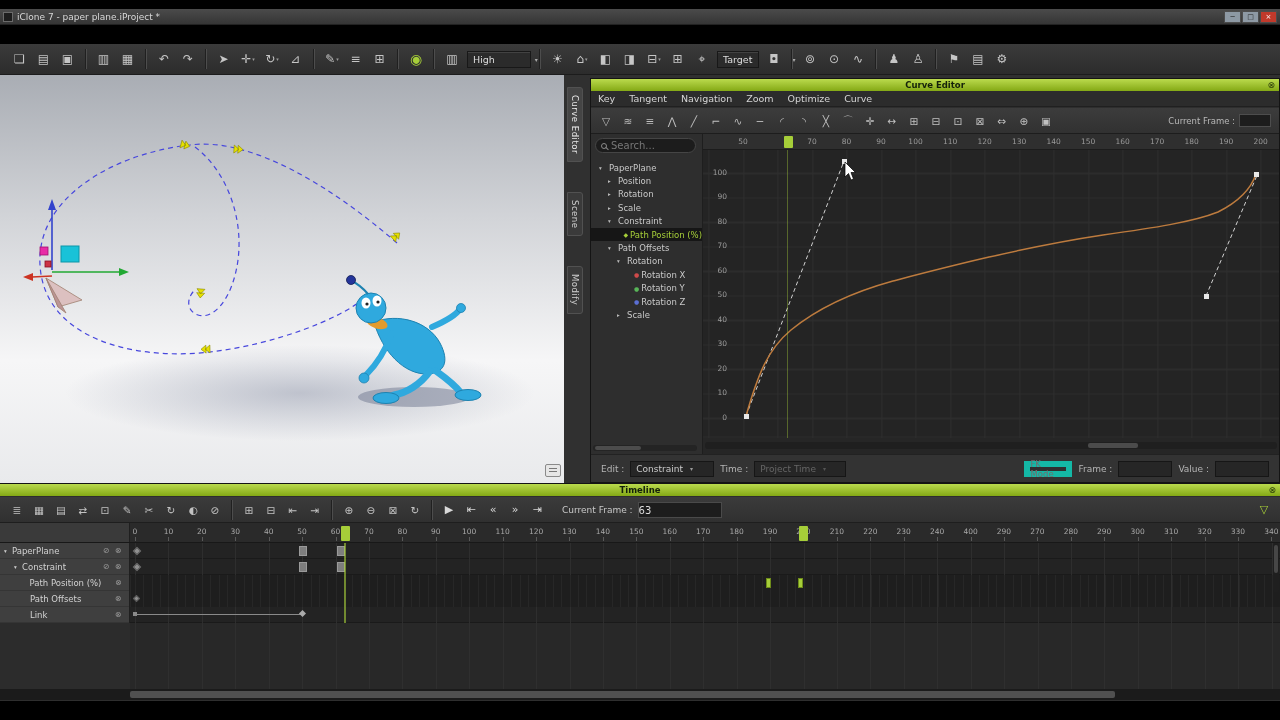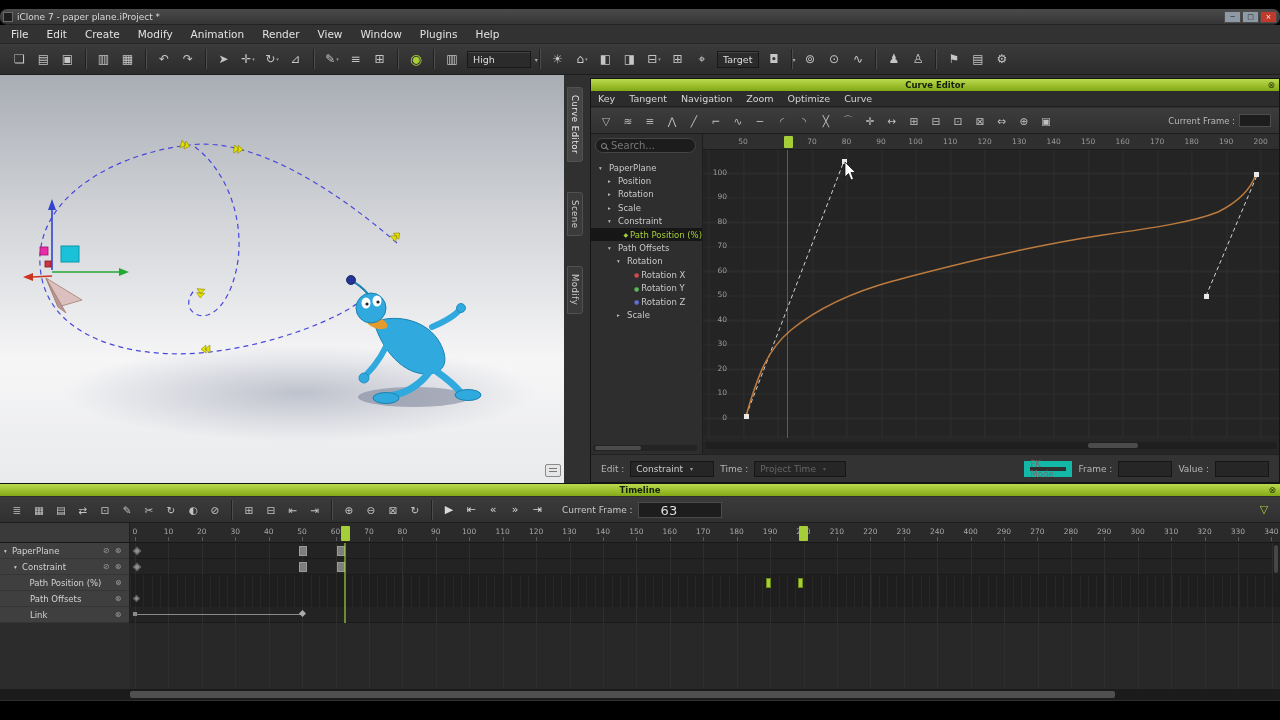--- a/index.html
+++ b/index.html
@@ -1,20 +1,20 @@
 <!DOCTYPE html>
 <html><head>
 <meta charset="utf-8">
 <style>
 *{margin:0;padding:0;box-sizing:border-box;font-family:"DejaVu Sans",sans-serif;}
 html,body{width:1280px;height:720px;background:#000;overflow:hidden;}
 .screen{position:absolute;top:0;left:0;width:1280px;height:720px;background:#000;overflow:hidden;}
 
 
-.titlebar{position:absolute;top:9px;left:0;right:0;height:16px;background:linear-gradient(#4b4b4b,#353535);display:flex;align-items:center;padding:0 3px;border-bottom:1px solid #222;border-radius:7px;}
+.titlebar{position:absolute;top:9px;left:0;right:0;height:16px;background:linear-gradient(#4b4b4b,#353535);display:flex;align-items:center;padding:0 3px;border-bottom:1px solid #222;}
 .app-ico{width:10px;height:10px;background:#1d1d1d;border:1px solid #6a6a6a;margin-right:4px;}
 .titlebar .title{font-size:9px;color:#d8d8d8;white-space:nowrap;}
 .winbtns{margin-left:auto;display:flex;gap:1px;}
 .wb{width:17px;height:12px;font-size:7px;line-height:11px;text-align:center;background:#8d99a4;color:#1d1d1d;border:1px solid #4c4c4c;cursor:default;}
 .wb.close{background:#c0392b;color:#fff;}
 
 
 .menubar{position:absolute;top:25px;left:0;right:0;height:19px;background:#323232;border-bottom:1px solid #262626;display:flex;align-items:center;padding-left:2px;}
 .mi{font-size:10.5px;color:#e2e2e2;padding:0 9px;line-height:18px;cursor:default;}
 
@@ -98,21 +98,21 @@
 .fdd.time .dc{color:#555;}
 .fspacer{flex:1;}
 .fkbtn{height:16px;width:48px;background:#2f2f2f;border:6px solid #14b8a6;color:#6e6e6e;font-size:8.5px;display:flex;align-items:center;justify-content:center;cursor:default;}
 .finput{width:54px;height:16px;background:#262626;border:1px solid #161616;color:#ddd;font-size:9px;padding:0 4px;line-height:15px;}
 
 
 .timeline{position:absolute;top:483px;left:0;right:0;height:218px;background:#2e2e2e;border-top:1px solid #141414;}
 .tl-toolbar{position:absolute;top:13px;left:0;right:0;height:26px;background:linear-gradient(#3b3b3b,#303030);border-bottom:1px solid #1e1e1e;display:flex;align-items:center;padding:0 6px;}
 .tl-cf{display:flex;align-items:center;gap:5px;margin-left:14px;}
 .tl-cf .cfl{font-size:9px;color:#c8c8c8;}
-.tl-cf .cfbox{width:84px;height:16px;background:#1d1d1d;border:1px solid #4a4a4a;color:#ddd;font-size:13px;padding-left:22px;line-height:15px;}
+.tl-cf .cfbox{width:84px;height:16px;background:#1d1d1d;border:1px solid #4a4a4a;color:#ddd;font-size:10px;padding-left:0;line-height:15px;}
 .tl-filter{margin-left:auto;color:#a6ce39;font-size:11px;width:20px;text-align:center;cursor:default;}
 .tl-ruler{position:absolute;top:39px;left:0;right:0;height:20px;background:#2a2a2a;border-bottom:1px solid #181818;overflow:hidden;}
 .tl-ruler-ticks{position:absolute;left:118.3px;top:0;display:flex;z-index:1;}
 .rtick{flex:0 0 33.43px;text-align:center;font-size:7.5px;color:#a8a8a8;line-height:18px;position:relative;}
 .rtick::after{content:"";position:absolute;left:50%;bottom:0;width:1px;height:4px;background:#5a5a5a;}
 .tl-corner{position:absolute;left:0;top:0;width:130px;height:20px;background:#3a3a3a;border-right:1px solid #1f1f1f;z-index:2;}
 .tl-rcursor{position:absolute;left:341px;top:3px;width:9px;height:15px;background:#a6ce39;border-radius:1px;z-index:3;}
 .tl-rmark{position:absolute;left:799px;top:3px;width:9px;height:15px;background:#a6ce39;border-radius:1px;z-index:3;}
 
 .tl-body{position:absolute;top:59px;left:0;right:0;height:80px;}
@@ -157,33 +157,20 @@
   <div class="titlebar">
     <span class="app-ico"></span>
     <span class="title">iClone 7 - paper plane.iProject *</span>
     <span class="winbtns">
       <span class="wb">─</span>
       <span class="wb">□</span>
       <span class="wb close">×</span>
     </span>
   </div>
 
-  <div class="menubar">
-
-  <span class="mi">File</span>
-      <span class="mi">Edit</span>
-      <span class="mi">Create</span>
-      <span class="mi">Modify</span>
-      <span class="mi">Animation</span>
-      <span class="mi">Render</span>
-      <span class="mi">View</span>
-      <span class="mi">Window</span>
-      <span class="mi">Plugins</span>
-      <span class="mi">Help</span>
-    </div>
 
   <div class="toolbar">
     <span class="tgroup">
         <span class="ticon">
           <span class="g">❏</span>
           <span class="caret"></span>
         </span>
         <span class="ticon">
           <span class="g">▤</span>
           <span class="caret"></span>

